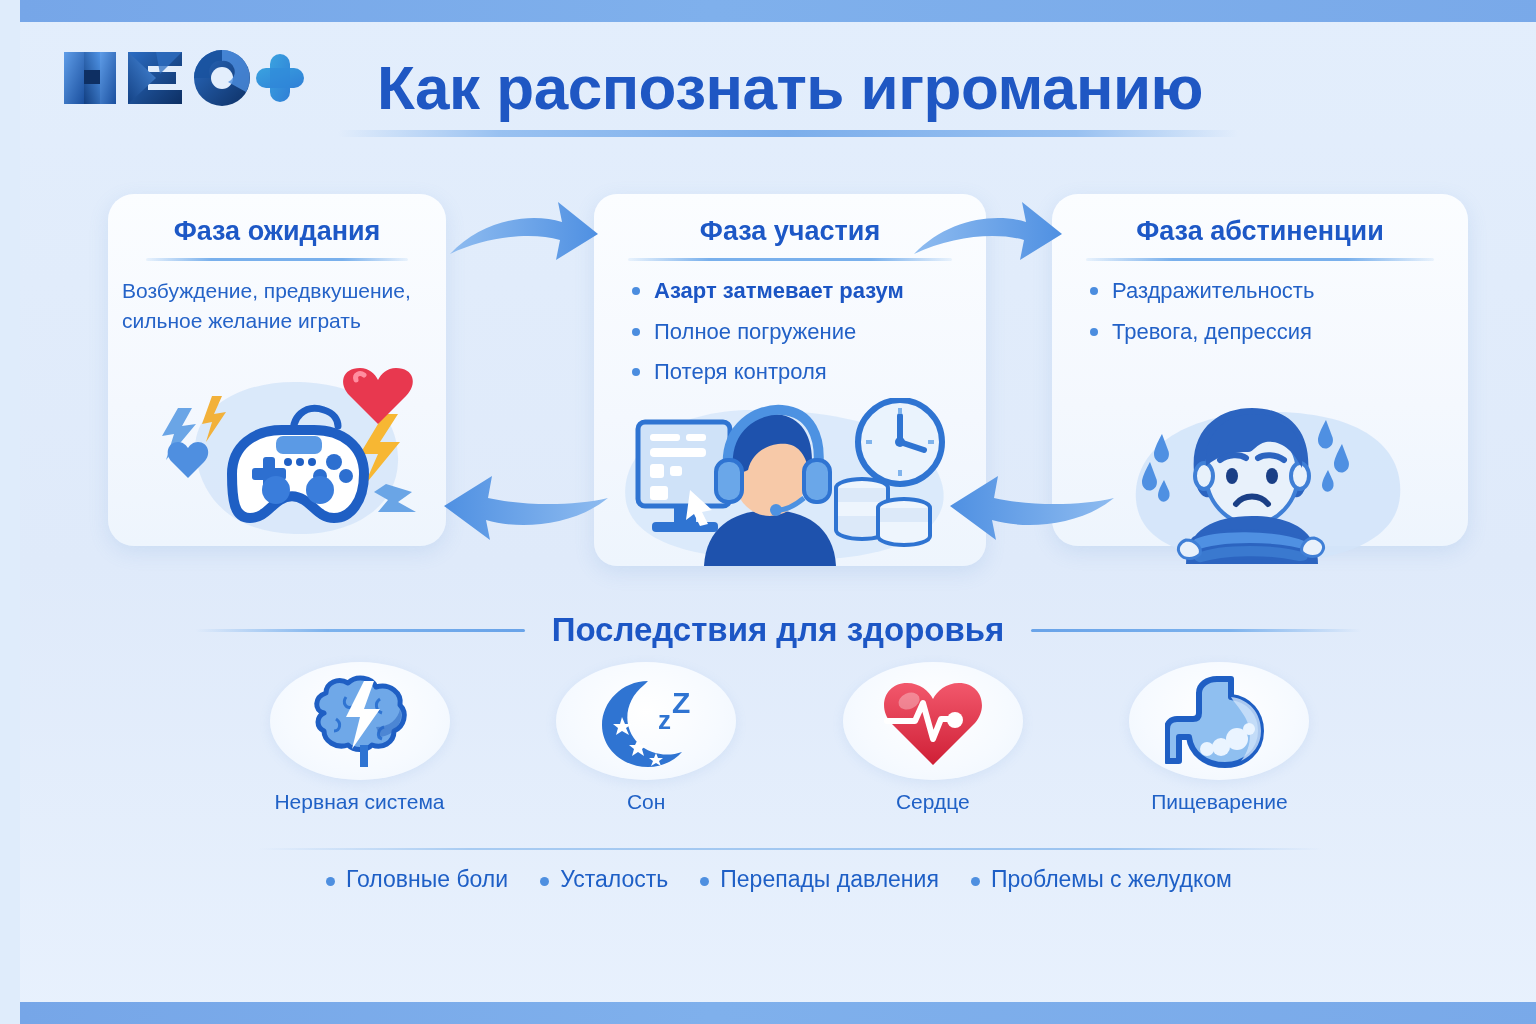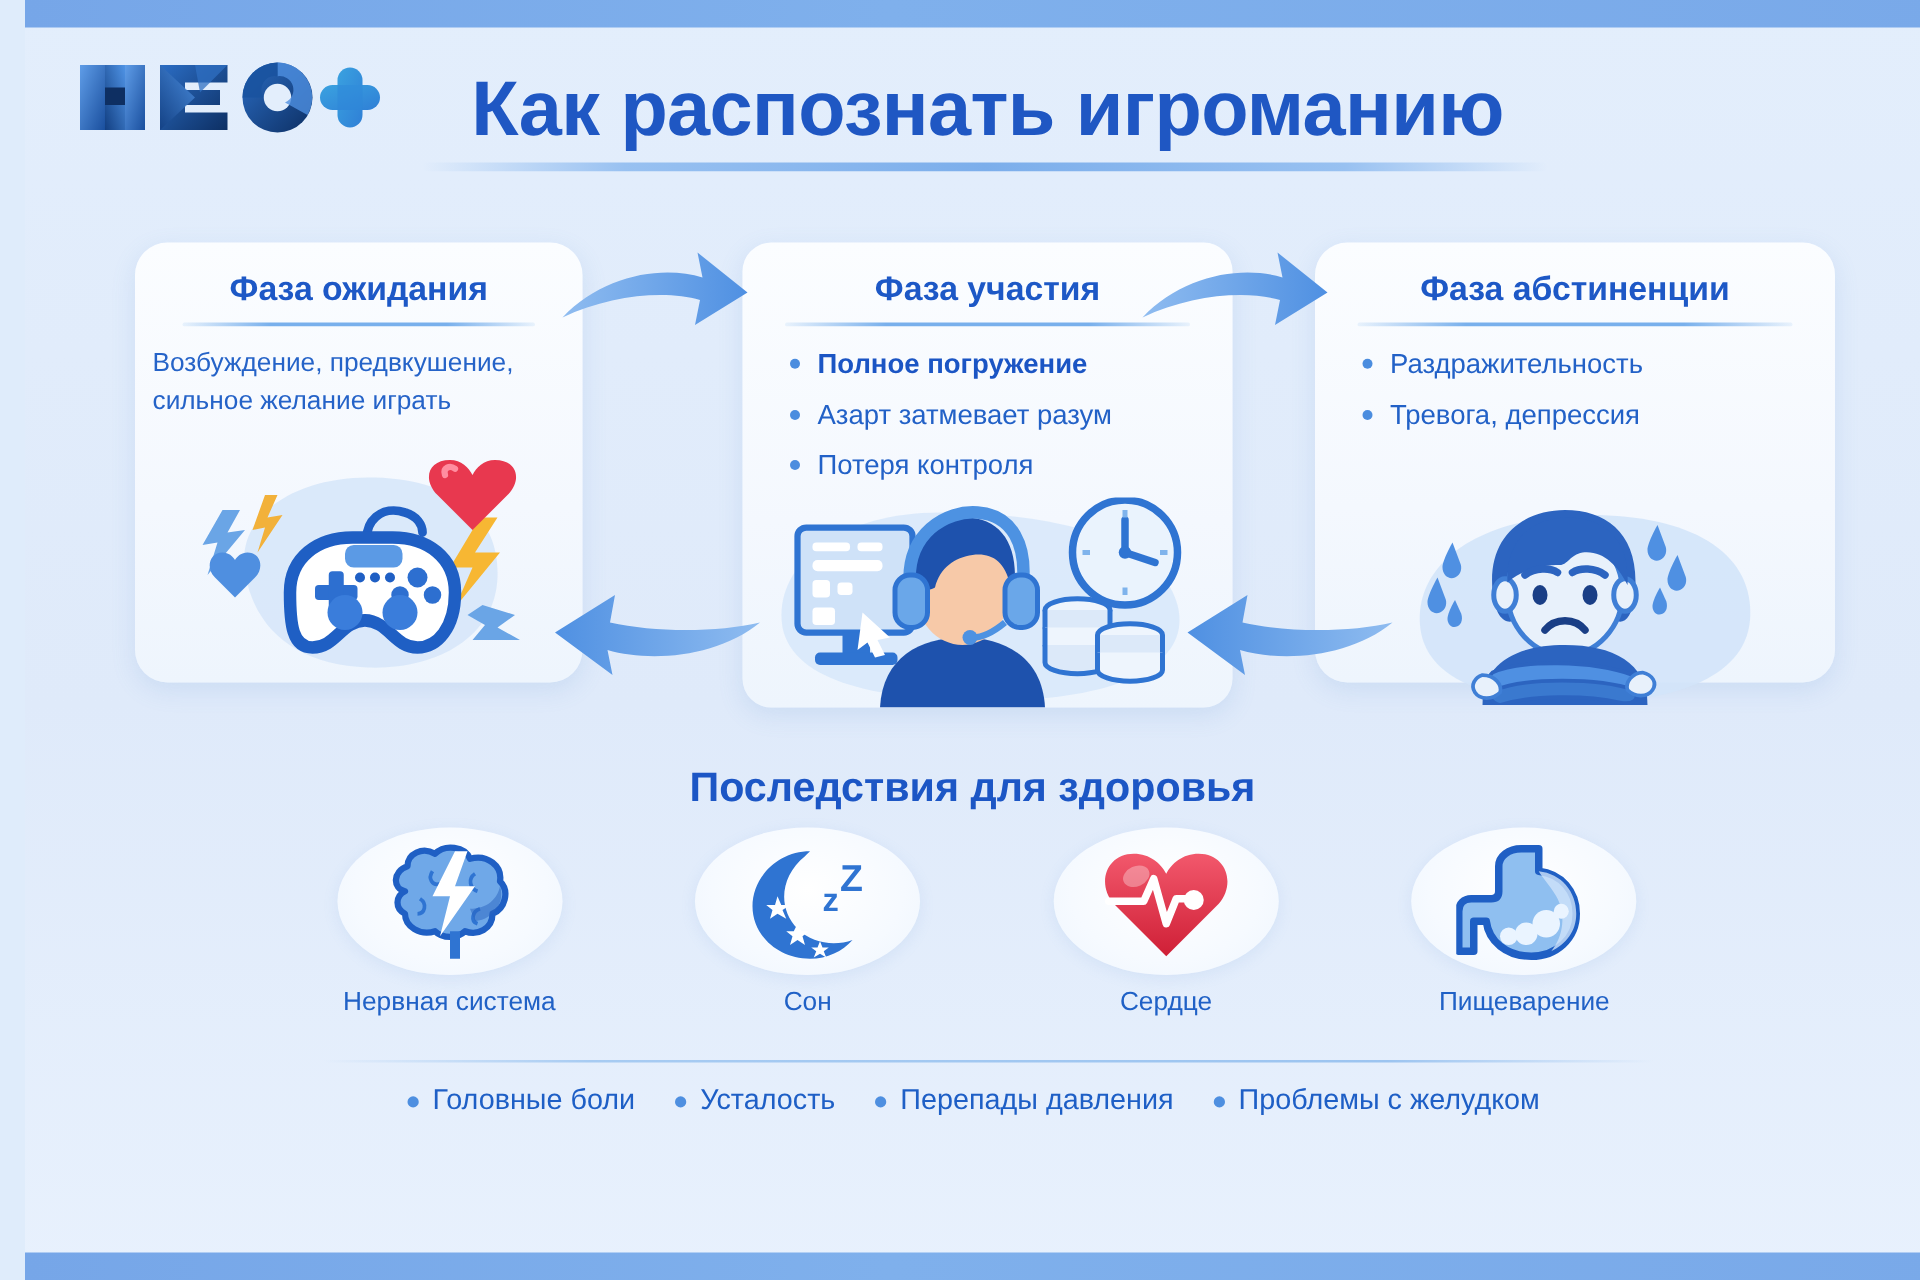--- a/index.html
+++ b/index.html
@@ -28,21 +28,21 @@
     background:linear-gradient(90deg,rgba(125,175,236,0) 0%,#8bb9ef 18%,#6aa3e8 50%,#8bb9ef 82%,rgba(125,175,236,0) 100%);
     opacity:.85;
   }
 
   
   .card{
     position:absolute;border-radius:26px;
     background:linear-gradient(180deg,#fbfdff 0%,#f4f8fe 60%,#eef5fd 100%);
     box-shadow:0 6px 20px rgba(100,150,210,.16);
   }
-  .card-1{left:88px;top:194px;width:338px;height:352px;padding-left:20px;}
+  .card-1{left:88px;top:194px;width:338px;height:352px;}
   .card-2{left:574px;top:194px;width:392px;height:372px;border-radius:23px;}
   .card-3{left:1032px;top:194px;width:416px;height:352px;}
 
   .card-title{
     position:absolute;left:0;right:0;top:22px;text-align:center;
     font-size:27px;font-weight:bold;color:#1d58c6;white-space:nowrap;
   }
   .card-rule{
     position:absolute;height:3px;border-radius:2px;
     background:linear-gradient(90deg,rgba(140,190,240,.15),#79b0ec 25%,#79b0ec 75%,rgba(140,190,240,.15));
@@ -77,21 +77,21 @@
   
   .arrow{position:absolute;}
   .arrow-f1{left:424px;top:196px;width:160px;height:80px;}
   .arrow-f2{left:888px;top:196px;width:160px;height:80px;}
   .arrow-b1{left:404px;top:468px;width:190px;height:80px;}
   .arrow-b2{left:910px;top:468px;width:190px;height:80px;}
 
   
   .sec-head{
     position:absolute;left:0;right:0;top:606px;height:48px;
-    display:flex;align-items:center;justify-content:center;gap:27px;flex-direction:column;
+    display:flex;align-items:center;justify-content:center;gap:27px;
   }
   .sec-line{width:330px;height:3px;border-radius:2px;
     background:linear-gradient(90deg,rgba(130,180,240,0),#7cb2ed 40%,#6aa4e9 95%);}
   .sec-line.r{background:linear-gradient(270deg,rgba(130,180,240,0),#7cb2ed 40%,#6aa4e9 95%);}
   .sec-title{font-size:33px;font-weight:bold;color:#1c56c5;white-space:nowrap;}
 
   .health-row{
     position:absolute;left:232px;top:662px;width:1075px;height:172px;
     display:flex;justify-content:space-between;
   }
@@ -207,22 +207,22 @@
 
       <path d="M202 30 C190 18 194 2 212 2 C221 2 227 8 230 14 C233 8 239 2 248 2 C266 2 270 18 258 30 L230 58 Z" fill="#e8384f"></path>
       <path d="M208 14 C206 8 212 6 216 9" stroke="#ff8ea0" stroke-width="5" fill="none" stroke-linecap="round"></path>
     </svg>
   </div>
 
   <div class="card card-2">
     <div class="card-title">Фаза участия</div>
     <div class="card-rule"></div>
     <ul class="card-list">
+      <li>Азарт затмевает разум</li>
       <li>Полное погружение</li>
-      <li>Азарт затмевает разум</li>
       <li>Потеря контроля</li>
     </ul>
   </div>
 
   <div class="illus illus-2">
     <svg width="350" height="168" viewBox="0 0 350 168">
       <path d="M14 104 C6 56 56 12 140 12 C236 12 316 34 330 86 C342 132 286 160 196 162 C104 164 24 152 14 104 Z" fill="#d7e7fa" opacity=".85"></path>
 
       <rect x="26" y="24" width="92" height="84" rx="7" fill="#cfe2f8" stroke="#2f74d2" stroke-width="5"></rect>
       <rect x="38" y="36" width="30" height="7" rx="3" fill="#ffffff"></rect>

